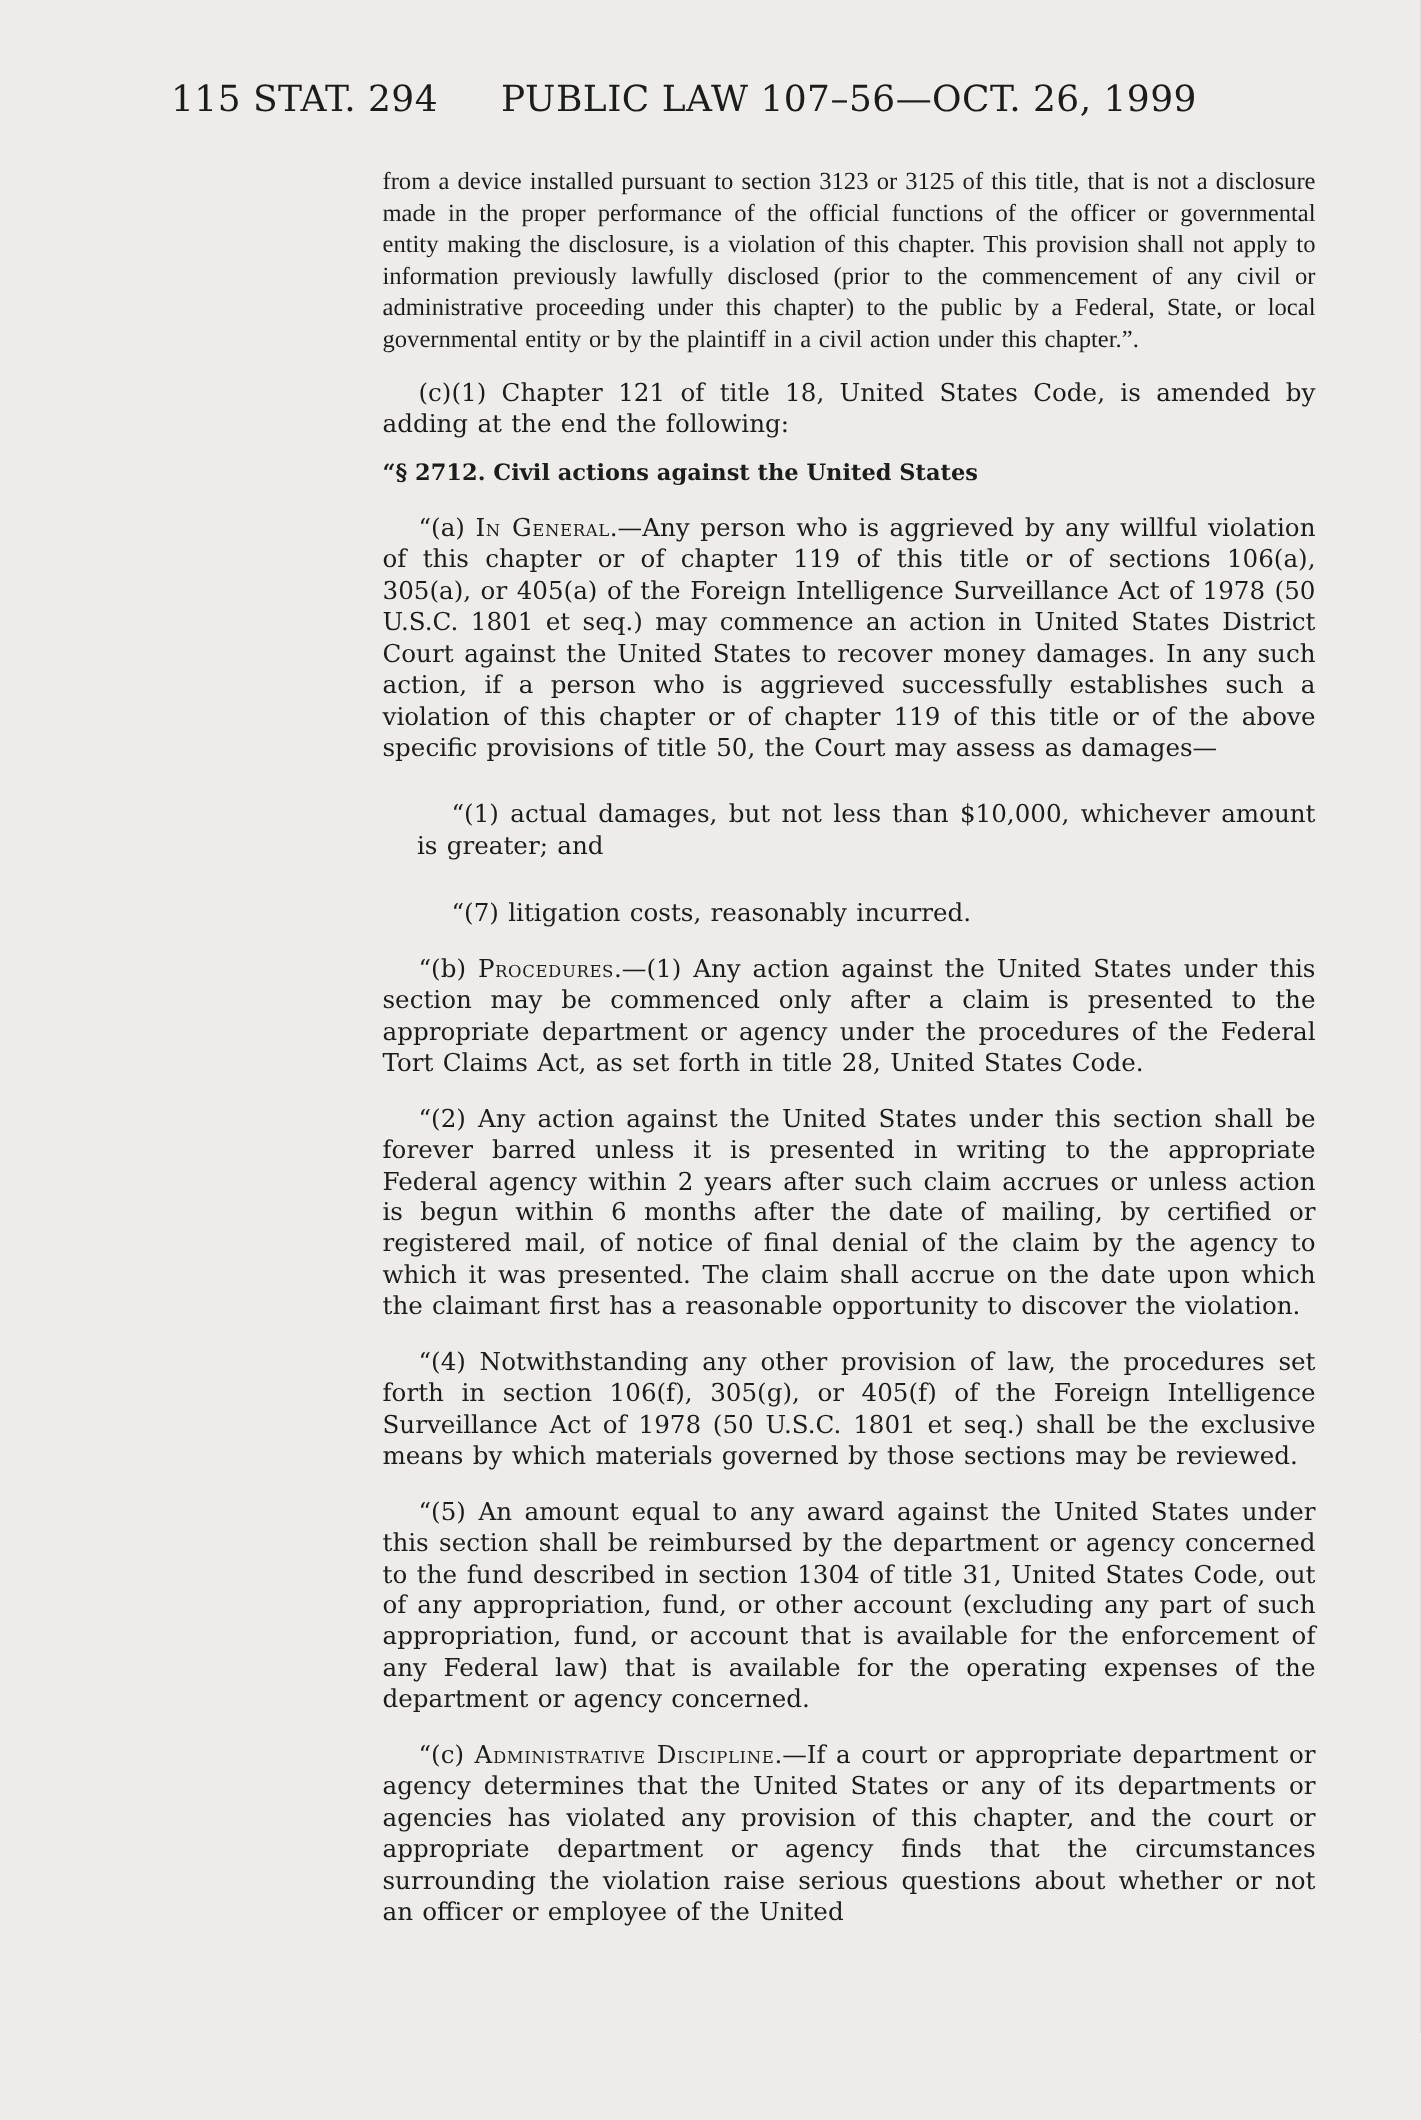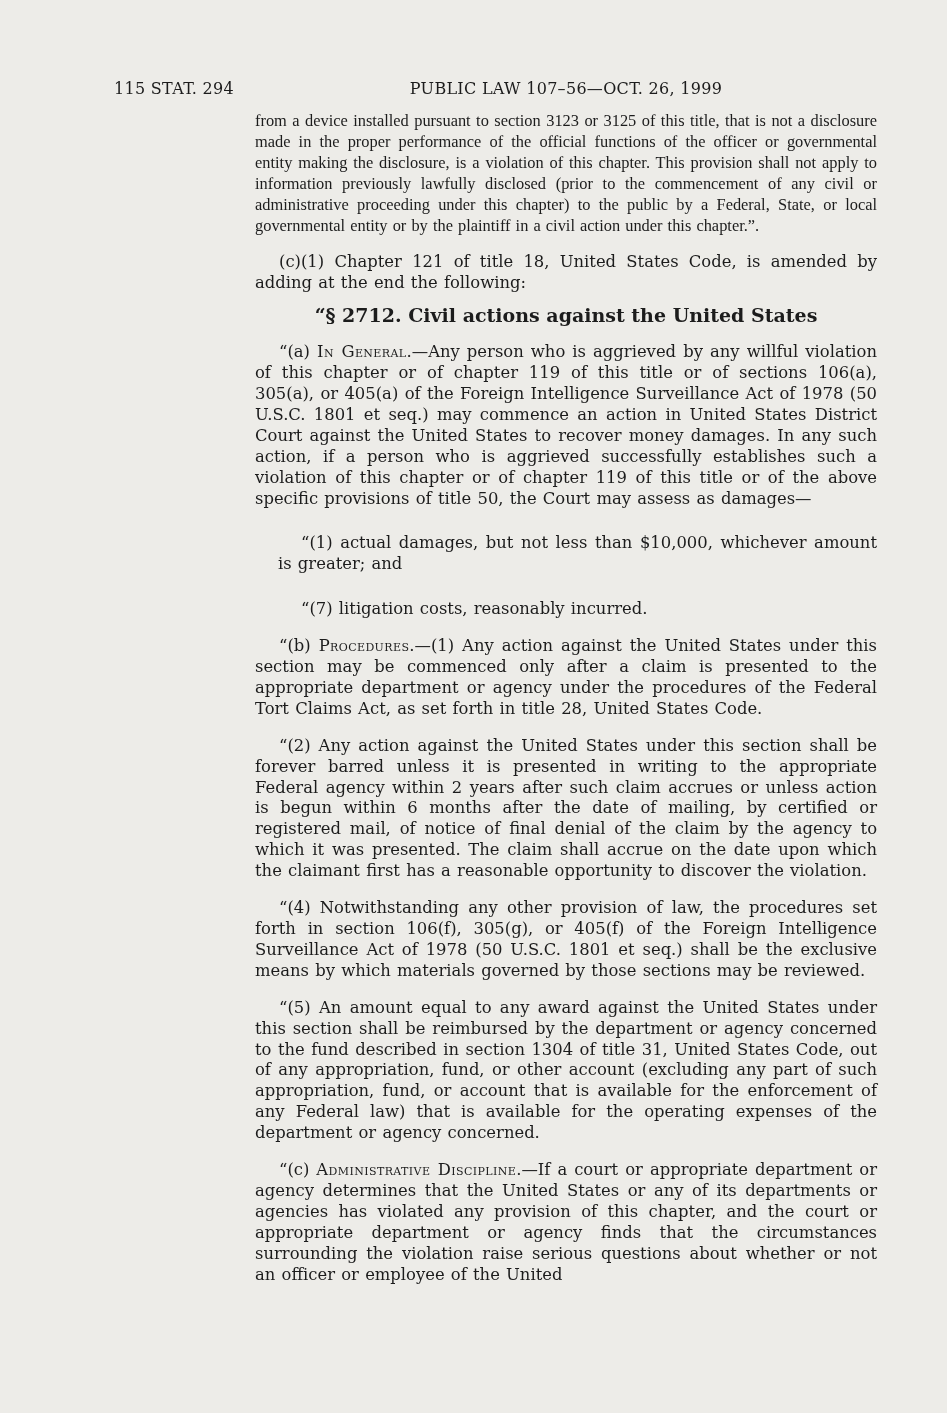--- a/index.html
+++ b/index.html
@@ -16,25 +16,25 @@
       linear-gradient(to right,
         #8f8f8c 0px, #b9b8b5 10px, #d9d8d4 24px, #e9e8e4 48px, #edecе8 60px, #edece8 100%),
       #edece8;
     background-color: #edece8;
     color: #1c1c1c;
     font-family: "DejaVu Serif", "Liberation Serif", serif;
     overflow: hidden;
   }
   .header {
     position: absolute;
-    top: 79px;
+    top: 52px;
     left: 0;
     width: 100%;
     height: 26px;
-    font-size: 16px;
+    font-size: 24px;
   }
   .stat-number {
     position: absolute;
     left: 114px;
     top: 0;
     white-space: nowrap;
     letter-spacing: 0.3px;
   }
   .law-title {
     position: absolute;
@@ -57,22 +57,22 @@
     margin: 0;
     text-align: justify;
     word-spacing: 1px;
   }
   .body-noindent { text-indent: 0; font-family: Liberation Serif, serif; }
   .body-indent  { text-indent: 24px; margin-top: 16px; }
   .sub-indent   { margin-left: 23px; text-indent: 23px; margin-top: 24px; }
   .heading {
     font-weight: bold;
     text-indent: 0;
-    text-align: center;
-    font-size: 19px;
+    text-align: left;
+    font-size: 15px;
     margin: 11px 0 9px 0;
     word-spacing: normal;
   }
   .smallcaps { font-variant: small-caps; letter-spacing: 0.4px; }
 </style>
 </head>
 <body>
 
 <div class="page">
   <div class="header">

